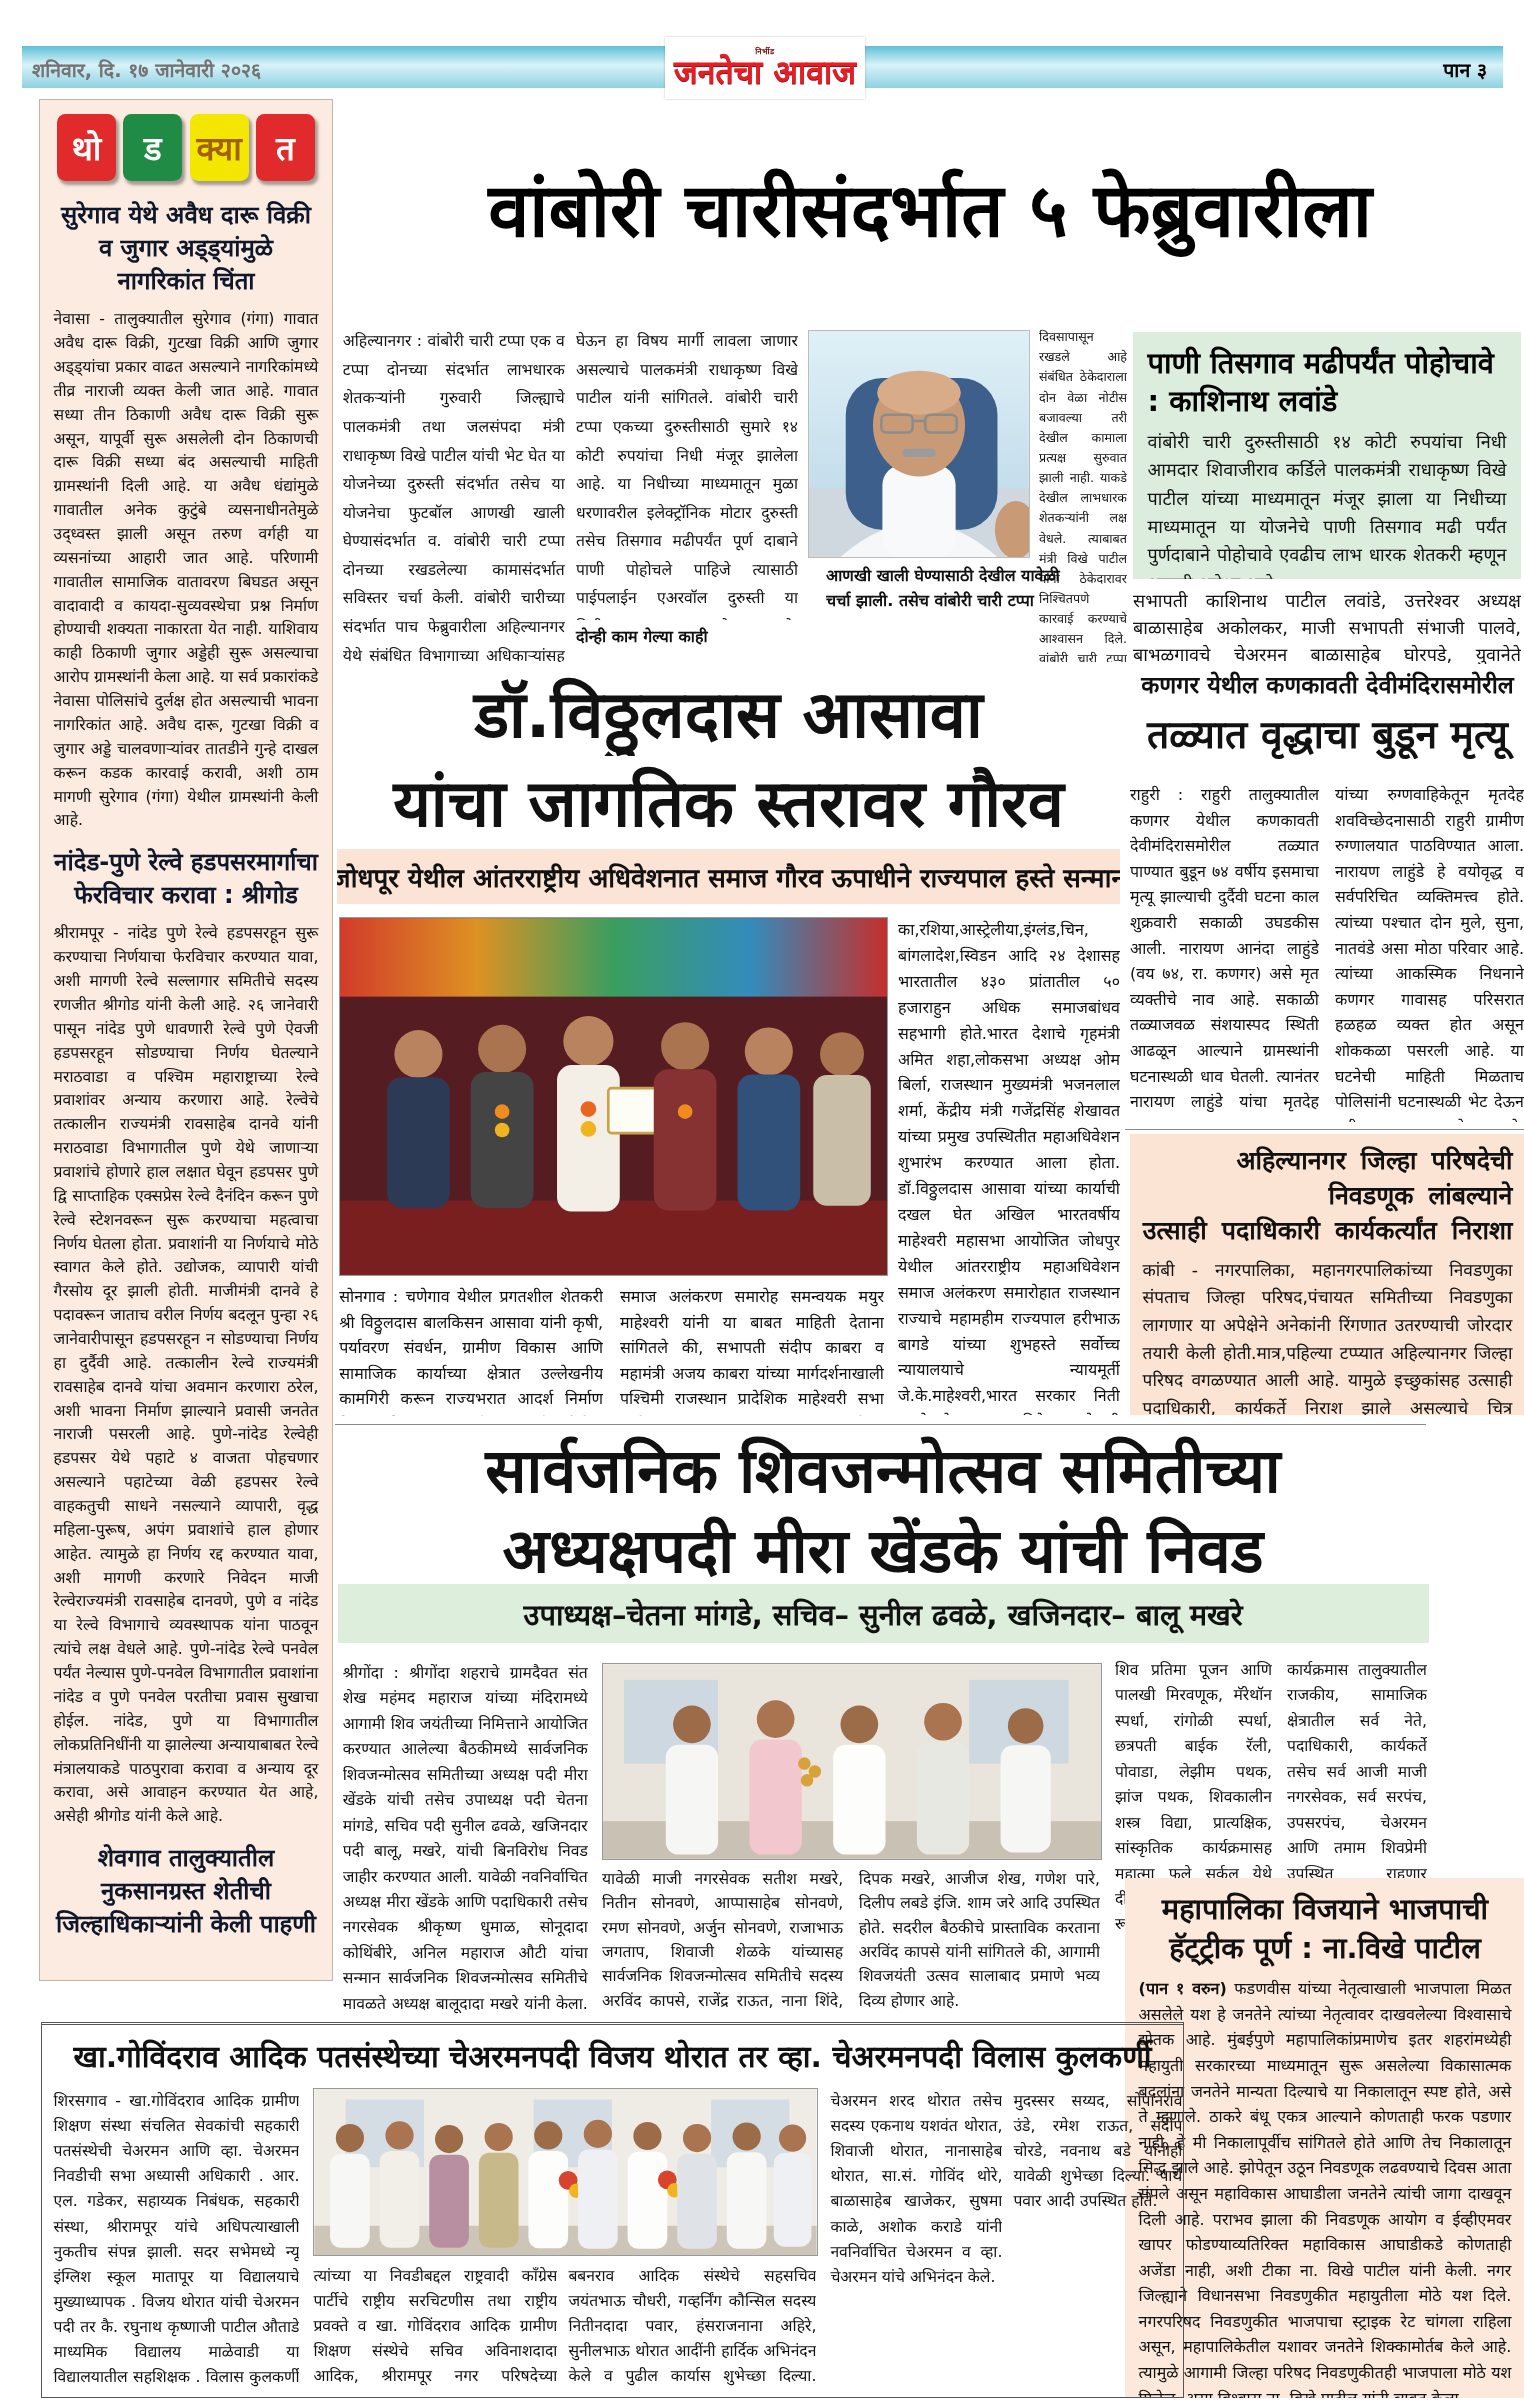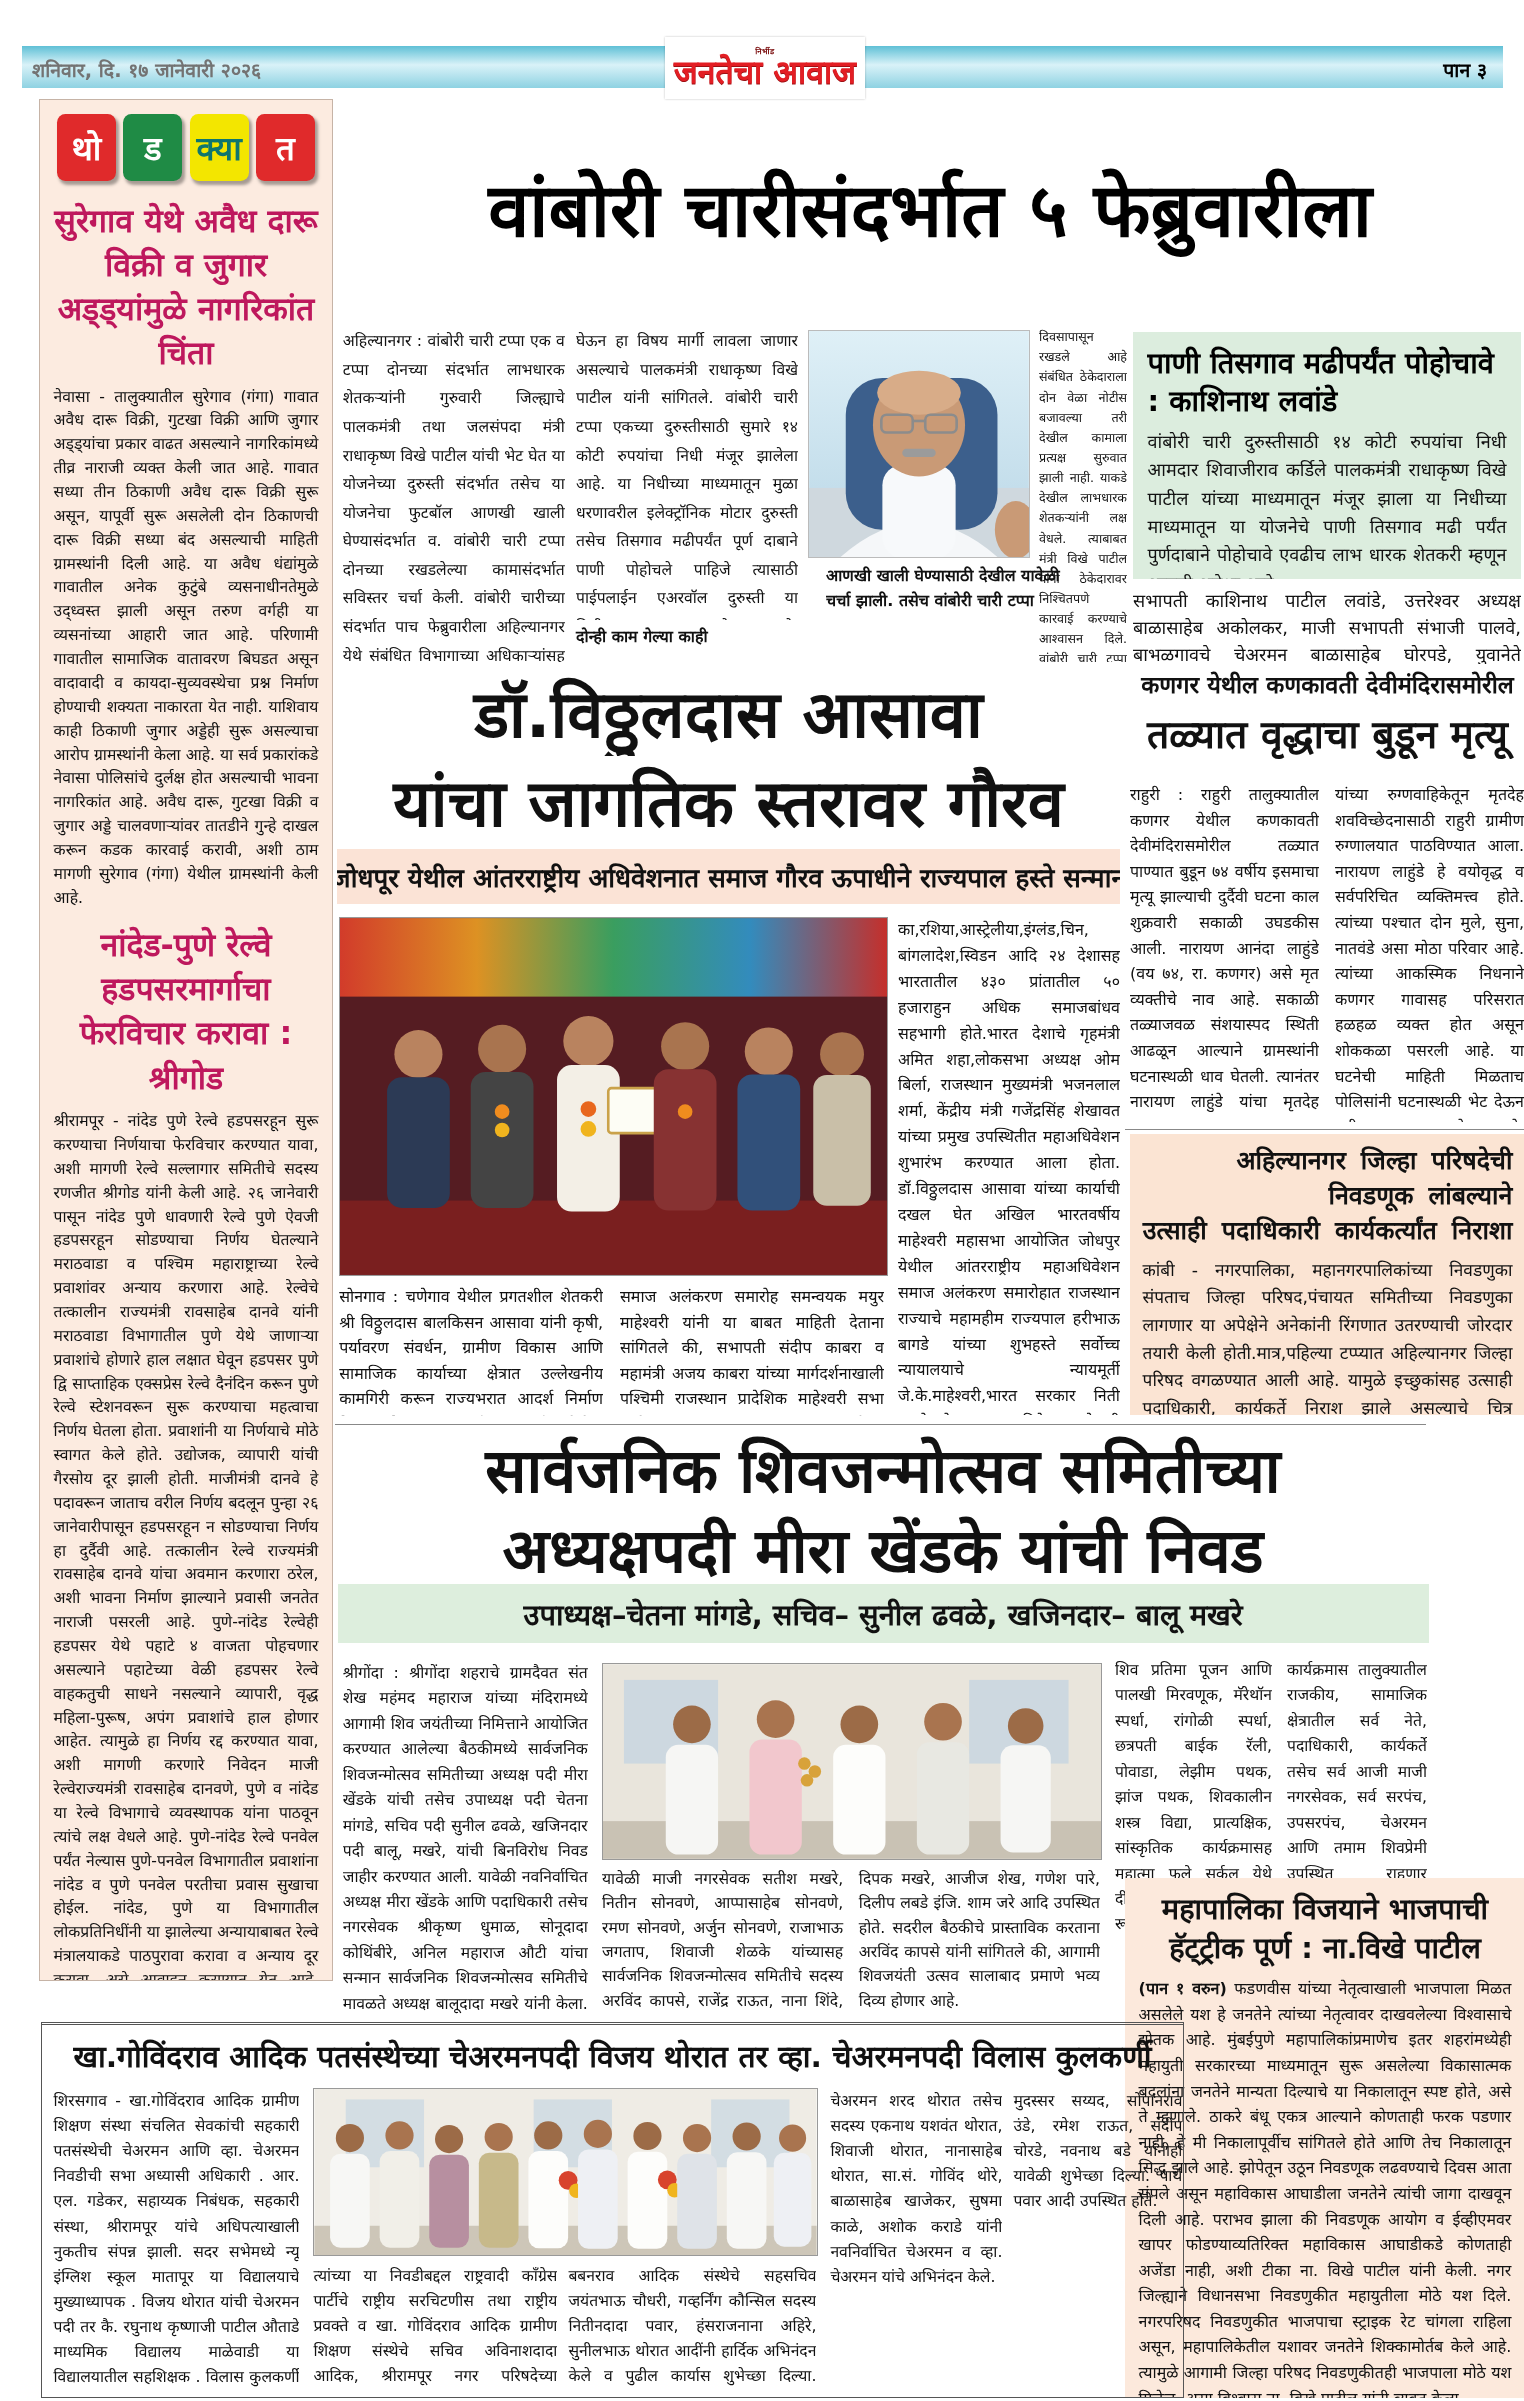--- a/index.html
+++ b/index.html
@@ -16,22 +16,22 @@
     display:flex;flex-direction:column;align-items:center;justify-content:center;box-shadow:0 0 2.1px rgba(0,0,0,.25);}
   .masthead .tag{font-size:7.8px;color:#7a0d0d;font-weight:bold;letter-spacing:0.5px;}
   .masthead .title{font-size:32px;font-weight:bold;color:#e31e24;line-height:1.05;
     text-shadow:0 0.5px 0 #9c1014;}
   
   .sidebar{position:absolute;left:39px;top:99px;width:294px;height:1882px;box-sizing:border-box;
     background:#fcebe0;border:1.6px solid #c6b3a6;padding:13.6px 13.6px 10.5px 13.6px;overflow:hidden;}
   .letters{display:flex;gap:7.3px;justify-content:center;margin-bottom:18px;}
   .letterbox{width:59px;height:67px;border-radius:8.4px;display:flex;align-items:center;justify-content:center;
     font-size:33px;font-weight:bold;color:#fff;box-shadow:2.1px 3.1px 3.1px rgba(0,0,0,.35);}
-  .lb-red{background:#e02a2b;} .lb-green{background:#1f8b45;} .lb-yellow{background:#f3e600;color:#0f766e;}
-  .sb-h{font-size:32px;font-weight:bold;text-align:center;line-height:1.38;margin:13.6px 0 9.4px 0;color:#be185d;}
+  .lb-red{background:#e02a2b;} .lb-green{background:#1f8b45;} .lb-yellow{background:#f3e600;color:#a16207;}
+  .sb-h{font-size:24px;font-weight:bold;text-align:center;line-height:1.38;margin:13.6px 0 9.4px 0;color:#0f172a;}
   .sb-b{font-size:15.7px;line-height:1.52;text-align:justify;color:#101010;}
   
   .main-hl{position:absolute;left:335px;top:103px;width:1190px;height:216px;display:flex;flex-direction:column;
     align-items:center;justify-content:center;gap:2px;overflow:hidden;}
   .main-hl .l{font-size:74px;font-weight:bold;white-space:nowrap;line-height:1.1;color:#000;}
   
   .main-body{position:absolute;left:335px;top:323px;width:1190px;height:343px;}
   .mb-col{position:absolute;font-size:15.7px;line-height:1.82;text-align:justify;overflow:hidden;}
   .mb-c1{left:7.8px;top:4.2px;width:222px;height:335px;}
   .mb-c2{left:241px;top:4.2px;width:222px;height:293px;}

